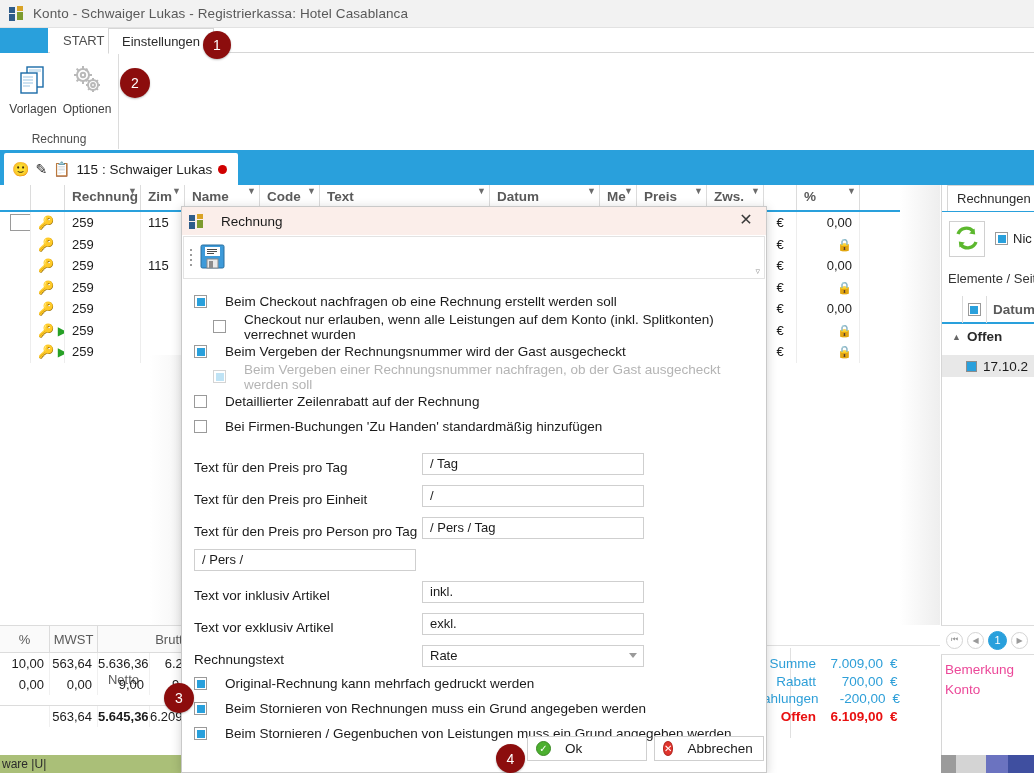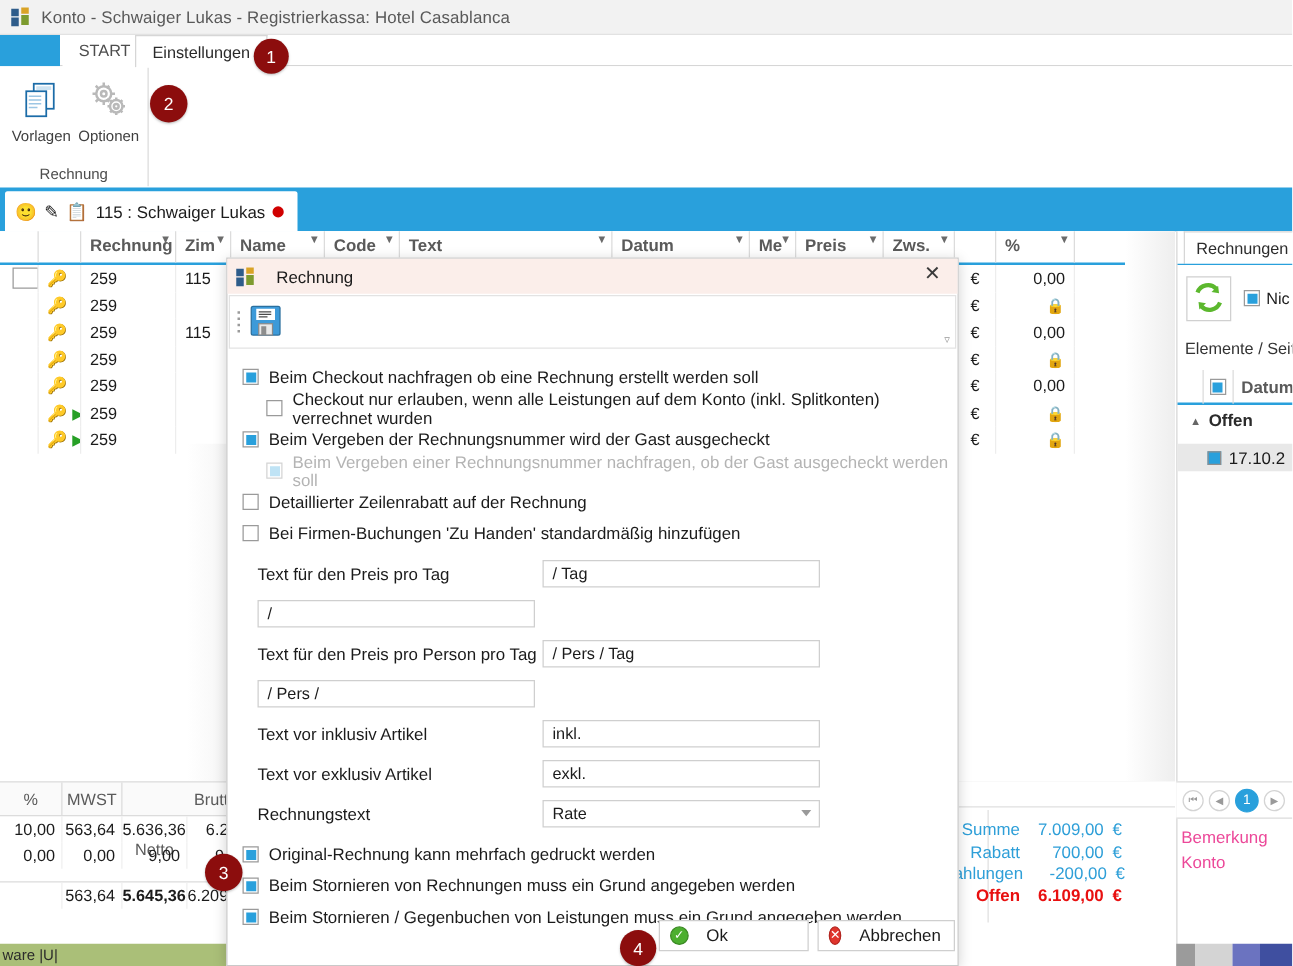--- a/index.html
+++ b/index.html
@@ -147,30 +147,30 @@
   .dlg-title { height:28px; background:#fbeeea; display:flex; align-items:center; padding-left:7px; position:relative; }
   .dlg-title .t { font-size:13.5px; color:#1b1b1b; margin-left:8px; }
   .dlg-close { position:absolute; right:10px; top:4px; width:20px; height:20px; color:#3a3a3a; font-size:16px; line-height:18px; text-align:center; }
   .dlg-toolbar { height:43px; border:1px solid #e3e3e3; margin:1px 1px 0 1px; position:relative; display:flex; align-items:center; }
   .grip { width:10px; height:43px; display:flex; flex-direction:column; align-items:center; justify-content:center; gap:3px; padding-left:3px; }
   .grip i { width:2px; height:2px; background:#9b9b9b; display:block; }
   .savebtn { width:36px; height:38px; display:flex; align-items:center; justify-content:center; }
   .tb-expander { position:absolute; right:4px; bottom:2px; font-size:9px; color:#999; }
 
   .dlg-body { padding: 10px 0 0 0; }
-  .cbrow { display:flex; align-items:center; gap:8px; height:25px; padding-left:12px; font-size:13.5px; color:#1b1b1b; }
+  .cbrow { display:flex; align-items:center; gap:18px; height:25px; padding-left:12px; font-size:13.5px; color:#1b1b1b; }
   .cbrow.indent { padding-left:31px; }
   .cbrow.disabled { color:#b4b4b4; }
   .cb { width:13px; height:13px; border:1px solid #9a9a9a; background:#fff; display:inline-flex; align-items:center; justify-content:center; flex:none; }
   .cb i { width:8px; height:8px; background:#29a0dc; display:none; }
   .cb.on i { display:block; }
   .cb.dis { border-color:#d4d4d4; }
   .cb.dis i { background:#bfe3f5; }
 
-  .frow { display:flex; align-items:center; height:32px; padding-left:24px; font-size:13.5px; }
+  .frow { display:flex; align-items:flex-end; height:32px; padding-left:12px; font-size:13.5px; }
   .frow .lbl { width:228px; color:#1b1b1b; }
   .frow .fld {
     width:222px; height:22px; border:1px solid #cfcfcf; background:#fff;
     font-size:13px; line-height:20px; padding:0 7px; color:#1b1b1b; position:relative;
   }
   .frow .fld.sel { padding-right:18px; }
   .frow .fld .caret { position:absolute; right:6px; top:7px; border-left:4px solid transparent; border-right:4px solid transparent; border-top:5px solid #9a9a9a; }
 
   .dlg-foot { position:absolute; left:0; bottom:0; width:584px; height:42px; }
   .btn {
@@ -572,20 +572,21 @@
             <span class="cb"></span>
             <span>Bei Firmen-Buchungen 'Zu Handen' standardmäßig hinzufügen</span>
           </div>
         </div>
       <div id="fields" style="margin-top:4px;">
           <div class="frow">
             <span class="lbl">Text für den Preis pro Tag</span>
             <div class="fld"><span>/ Tag</span></div>
           </div>
           <div class="frow">
+            <span class="lbl">Text für den Preis pro Einheit</span>
             <div class="fld"><span>/</span></div>
           </div>
           <div class="frow">
             <span class="lbl">Text für den Preis pro Person pro Tag</span>
             <div class="fld"><span>/ Pers / Tag</span></div>
           </div>
           <div class="frow">
             <div class="fld"><span>/ Pers /</span></div>
           </div>
           <div class="frow">

